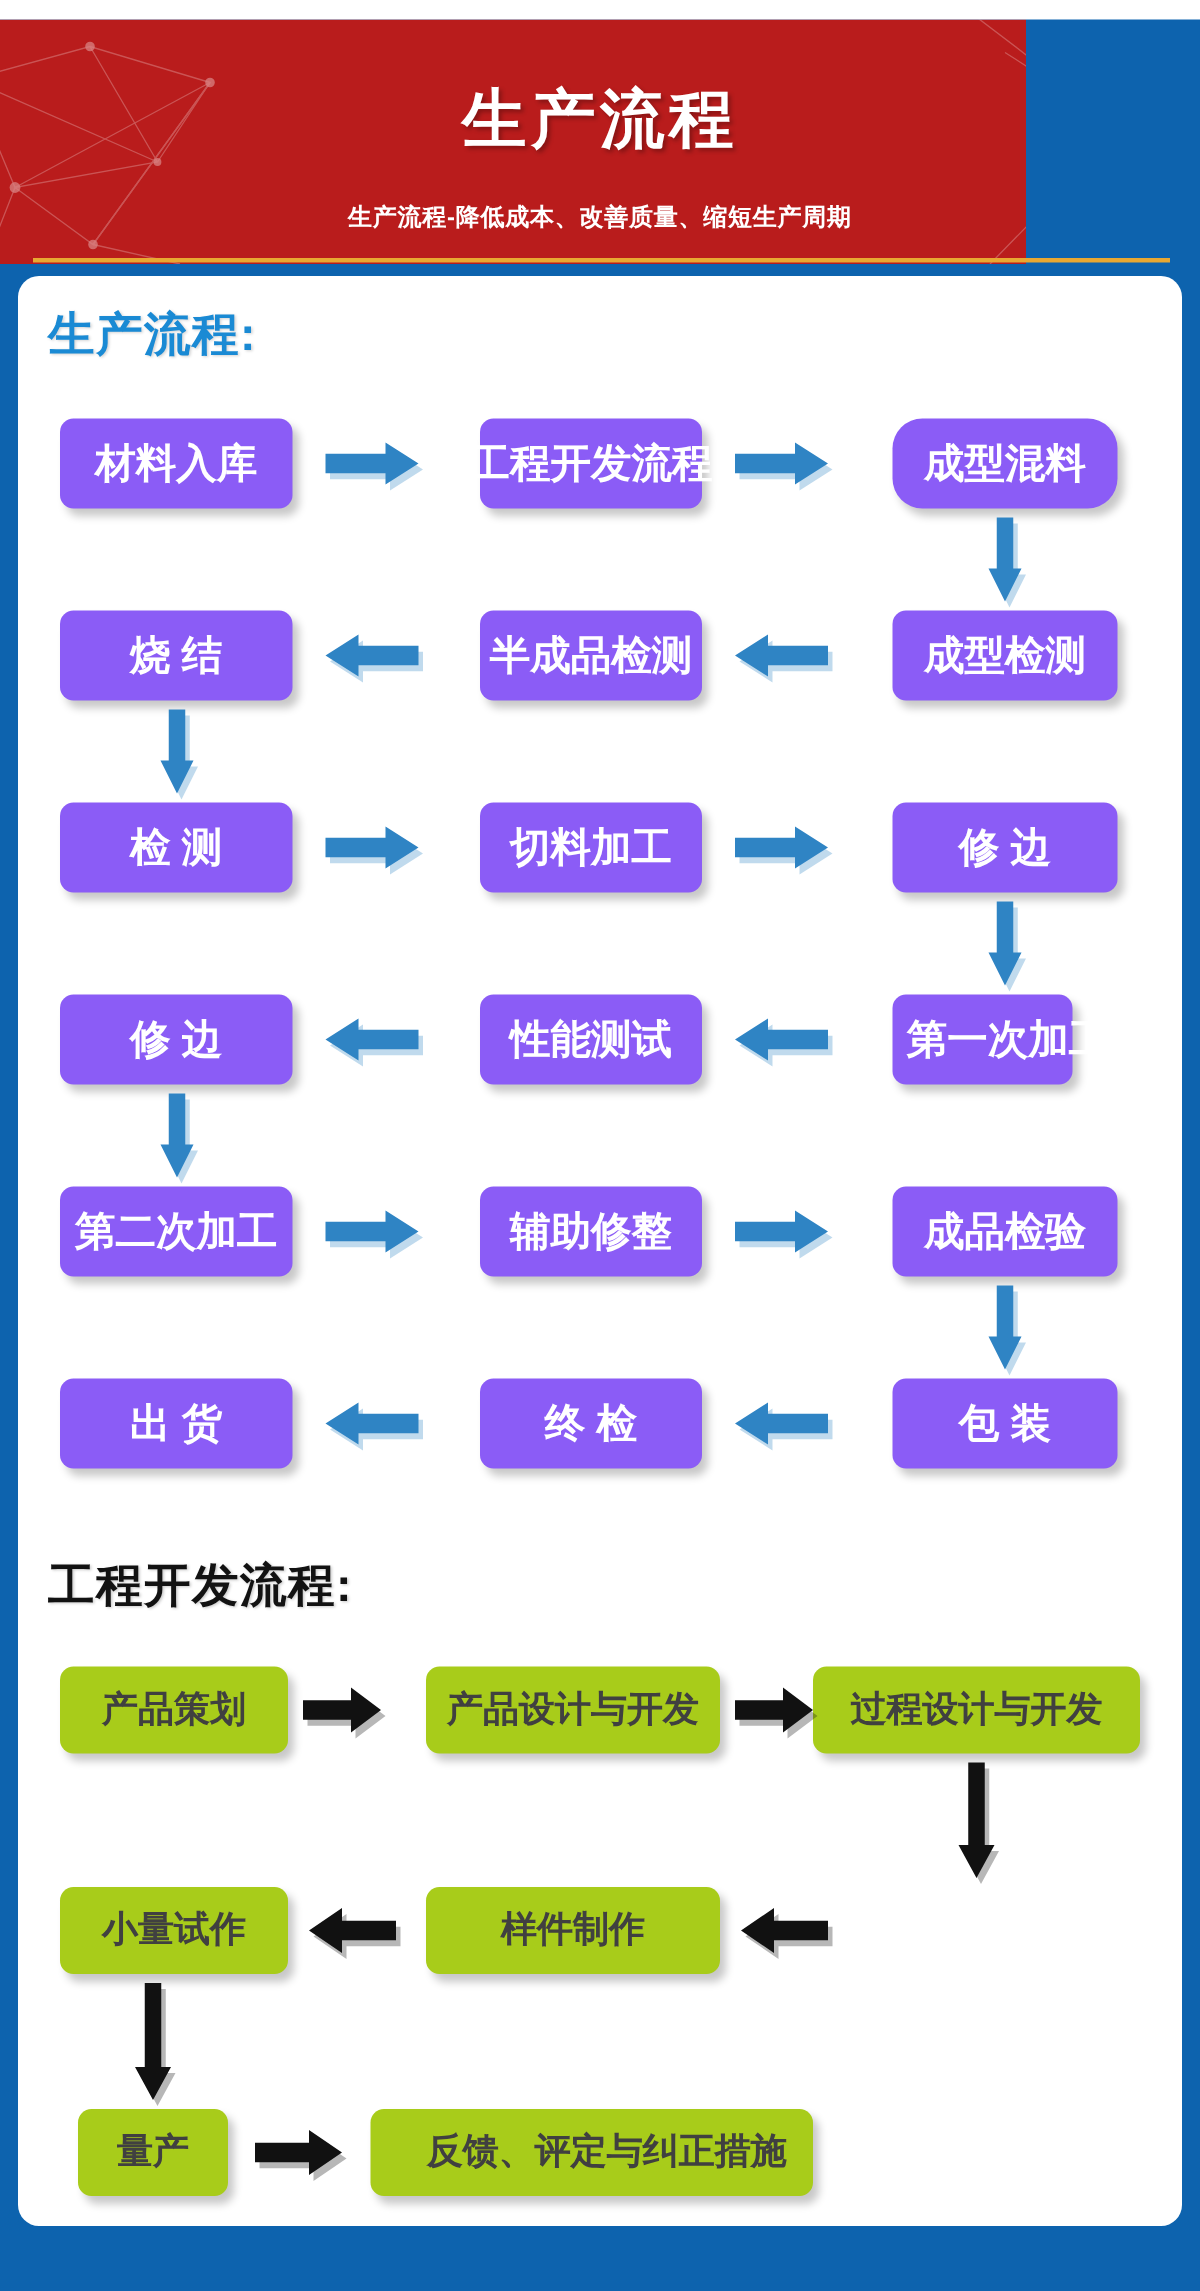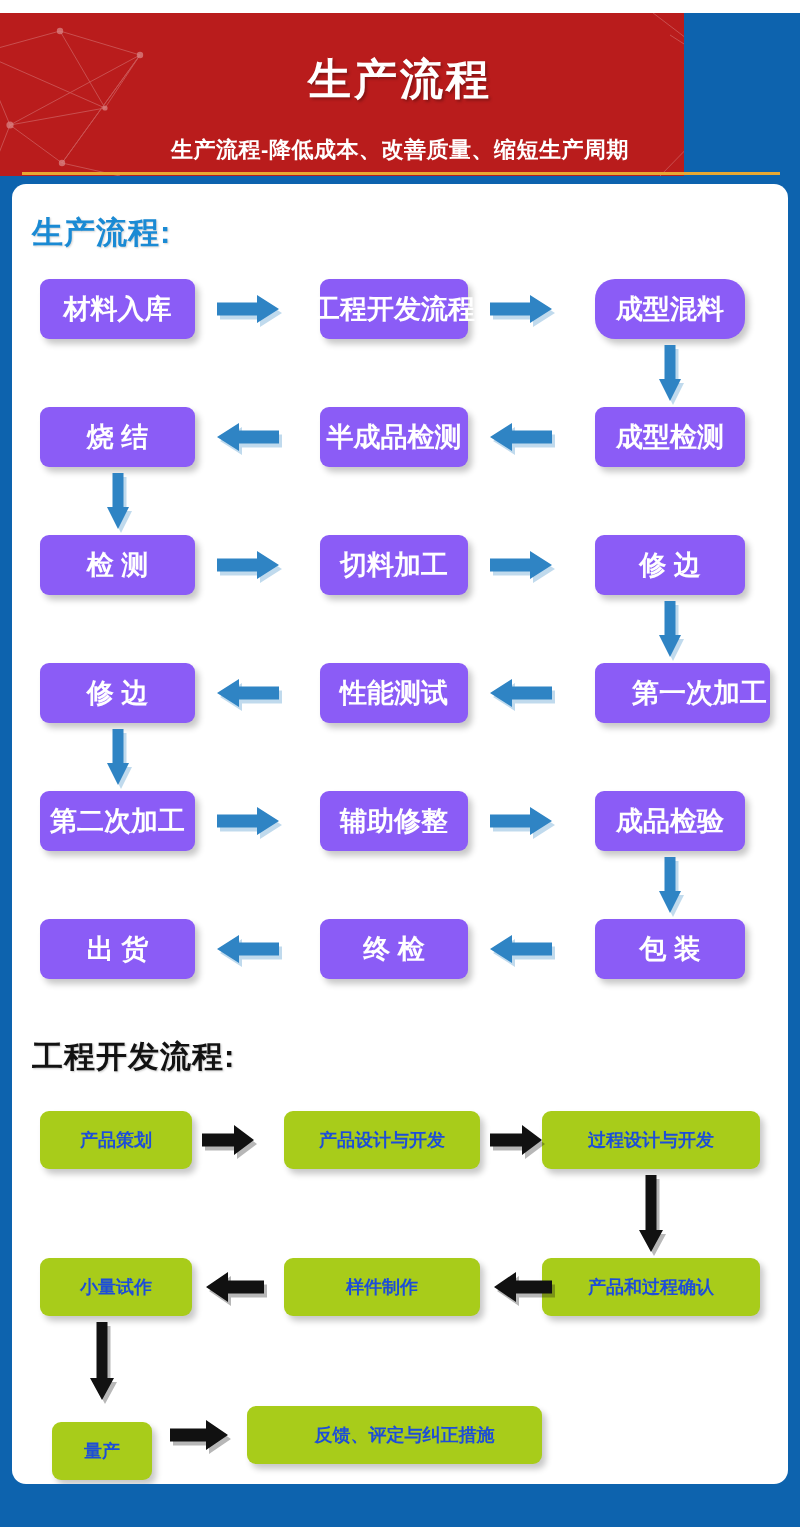--- a/index.html
+++ b/index.html
@@ -55,21 +55,21 @@
     font-weight: bold;
     letter-spacing: 3px;
     text-shadow: 2px 2px 3px rgba(0,0,0,0.28);
   }
   .header-sub {
     position: absolute;
     top: 122px; left: 0;
     width: 800px;
     text-align: center;
     color: #ffffff;
-    font-size: 22px;
+    font-size: 16px;
     font-weight: bold;
     letter-spacing: 0.5px;
   }
   .header-badge {
     position: absolute;
     top: 63px; left: 748px;
     width: 34px; height: 34px;
     border-radius: 50%;
     border: 3px solid #e8a12a;
     background: #0d63ae;
@@ -121,22 +121,22 @@
     white-space: nowrap;
   }
   .node.blue {
     background: #8b5cf6;
     color: #ffffff;
     font-size: 27px;
     font-weight: bold;
   }
   .node.green {
     background: #a8cc1a;
-    color: #1d4ed8;
-    font-size: 18px;
+    color: #404040;
+    font-size: 24px;
     font-weight: bold;
   }
 
   
   .arrow { position: absolute; }
   .arrow svg { display: block; overflow: visible; }
 </style>
 </head>
 <body>
 
@@ -176,21 +176,21 @@
       <svg width="17" height="18" viewBox="0 0 17 18">
         <path d="M6 1 H11 V9 H15 L8.5 17 L2 9 H6 Z" fill="#f5a623"></path>
       </svg>
     </div>
   </div>
 
   <div class="gold-rule"></div>
 
   <div class="panel">
     <div id="canvas" style="position:absolute;inset:0;">
-        <div class="section-title blue" style="left: 20px; top: 28px;">生产流程:</div>
+        <div class="section-title blue" style="left: 20px; top: 18px;">生产流程:</div>
         <div class="node blue" style="left: 28px; top: 95px; width: 155px; height: 60px;">材料入库</div>
         <div class="node blue" style="left: 308px; top: 95px; width: 148px; height: 60px;">工程开发流程</div>
         <div class="node blue" style="left: 583px; top: 95px; width: 150px; height: 60px; border-radius: 20px;">成型混料</div>
         <div class="arrow" style="left: 205px; top: 111px;">
           <svg width="68" height="34">
       <polygon points="0,7.5 40,7.5 40,0 62,14 40,28 40,20.5 0,20.5" fill="#2f84c4" transform="translate(3,4)" opacity="0.3"></polygon>
       <polygon points="0,7.5 40,7.5 40,0 62,14 40,28 40,20.5 0,20.5" fill="#2f84c4"></polygon>
     </svg>
         </div>
         <div class="arrow" style="left: 478px; top: 111px;">
@@ -224,21 +224,21 @@
     </svg>
         </div>
         <div class="arrow" style="left: 478px; top: 367px;">
           <svg width="68" height="34">
       <polygon points="0,7.5 40,7.5 40,0 62,14 40,28 40,20.5 0,20.5" fill="#2f84c4" transform="translate(3,4)" opacity="0.3"></polygon>
       <polygon points="0,7.5 40,7.5 40,0 62,14 40,28 40,20.5 0,20.5" fill="#2f84c4"></polygon>
     </svg>
         </div>
         <div class="node blue" style="left: 28px; top: 479px; width: 155px; height: 60px;">修 边</div>
         <div class="node blue" style="left: 308px; top: 479px; width: 148px; height: 60px;">性能测试</div>
-        <div class="node blue" style="left: 583px; top: 479px; width: 175px; height: 60px; padding-left: 34px;">第一次加工</div>
+        <div class="node blue" style="left: 583px; top: 479px; width: 120px; height: 60px; padding-left: 34px;">第一次加工</div>
         <div class="arrow" style="left: 205px; top: 495px;">
           <svg width="68" height="34">
       <polygon points="62,7.5 22,7.5 22,0 0,14 22,28 22,20.5 62,20.5" fill="#2f84c4" transform="translate(3,4)" opacity="0.3"></polygon>
       <polygon points="62,7.5 22,7.5 22,0 0,14 22,28 22,20.5 62,20.5" fill="#2f84c4"></polygon>
     </svg>
         </div>
         <div class="arrow" style="left: 478px; top: 495px;">
           <svg width="68" height="34">
       <polygon points="62,7.5 22,7.5 22,0 0,14 22,28 22,20.5 62,20.5" fill="#2f84c4" transform="translate(3,4)" opacity="0.3"></polygon>
       <polygon points="62,7.5 22,7.5 22,0 0,14 22,28 22,20.5 62,20.5" fill="#2f84c4"></polygon>
@@ -315,21 +315,20 @@
     </svg>
         </div>
         <div class="arrow" style="left: 478px; top: 941px;">
           <svg width="58" height="36">
       <polygon points="0,8.5 32,8.5 32,0 52,15 32,30 32,21.5 0,21.5" fill="#111111" transform="translate(3,4)" opacity="0.3"></polygon>
       <polygon points="0,8.5 32,8.5 32,0 52,15 32,30 32,21.5 0,21.5" fill="#111111"></polygon>
     </svg>
         </div>
         <div class="node green" style="left: 28px; top: 1074px; width: 152px; height: 58px;">小量试作</div>
         <div class="node green" style="left: 272px; top: 1074px; width: 196px; height: 58px;">样件制作</div>
-        <div class="node green" style="left: 530px; top: 1074px; width: 218px; height: 58px;">产品和过程确认</div>
         <div class="arrow" style="left: 194px; top: 1088px;">
           <svg width="64" height="36">
       <polygon points="58,8.5 22,8.5 22,0 0,15 22,30 22,21.5 58,21.5" fill="#111111" transform="translate(3,4)" opacity="0.3"></polygon>
       <polygon points="58,8.5 22,8.5 22,0 0,15 22,30 22,21.5 58,21.5" fill="#111111"></polygon>
     </svg>
         </div>
         <div class="arrow" style="left: 482px; top: 1088px;">
           <svg width="64" height="36">
       <polygon points="58,8.5 22,8.5 22,0 0,15 22,30 22,21.5 58,21.5" fill="#111111" transform="translate(3,4)" opacity="0.3"></polygon>
       <polygon points="58,8.5 22,8.5 22,0 0,15 22,30 22,21.5 58,21.5" fill="#111111"></polygon>
@@ -340,21 +339,21 @@
       <polygon points="6.5,0 17.5,0 17.5,55 24,55 12,77 0,55 6.5,55" fill="#111111" transform="translate(3,4)" opacity="0.3"></polygon>
       <polygon points="6.5,0 17.5,0 17.5,55 24,55 12,77 0,55 6.5,55" fill="#111111"></polygon>
     </svg>
         </div>
         <div class="arrow" style="left: 78px; top: 1138px;">
           <svg width="30" height="84">
       <polygon points="6.5,0 17.5,0 17.5,56 24,56 12,78 0,56 6.5,56" fill="#111111" transform="translate(3,4)" opacity="0.3"></polygon>
       <polygon points="6.5,0 17.5,0 17.5,56 24,56 12,78 0,56 6.5,56" fill="#111111"></polygon>
     </svg>
         </div>
-        <div class="node green" style="left: 40px; top: 1222px; width: 100px; height: 58px; margin-top: 16px;">量产</div>
+        <div class="node green" style="left: 40px; top: 1222px; width: 100px; height: 58px;">量产</div>
         <div class="node green" style="left: 235px; top: 1222px; width: 295px; height: 58px; padding-left: 20px;">反馈、评定与纠正措施</div>
         <div class="arrow" style="left: 158px; top: 1236px;">
           <svg width="64" height="36">
       <polygon points="0,8.5 36,8.5 36,0 58,15 36,30 36,21.5 0,21.5" fill="#111111" transform="translate(3,4)" opacity="0.3"></polygon>
       <polygon points="0,8.5 36,8.5 36,0 58,15 36,30 36,21.5 0,21.5" fill="#111111"></polygon>
     </svg>
         </div>
       </div>
   </div>
 

